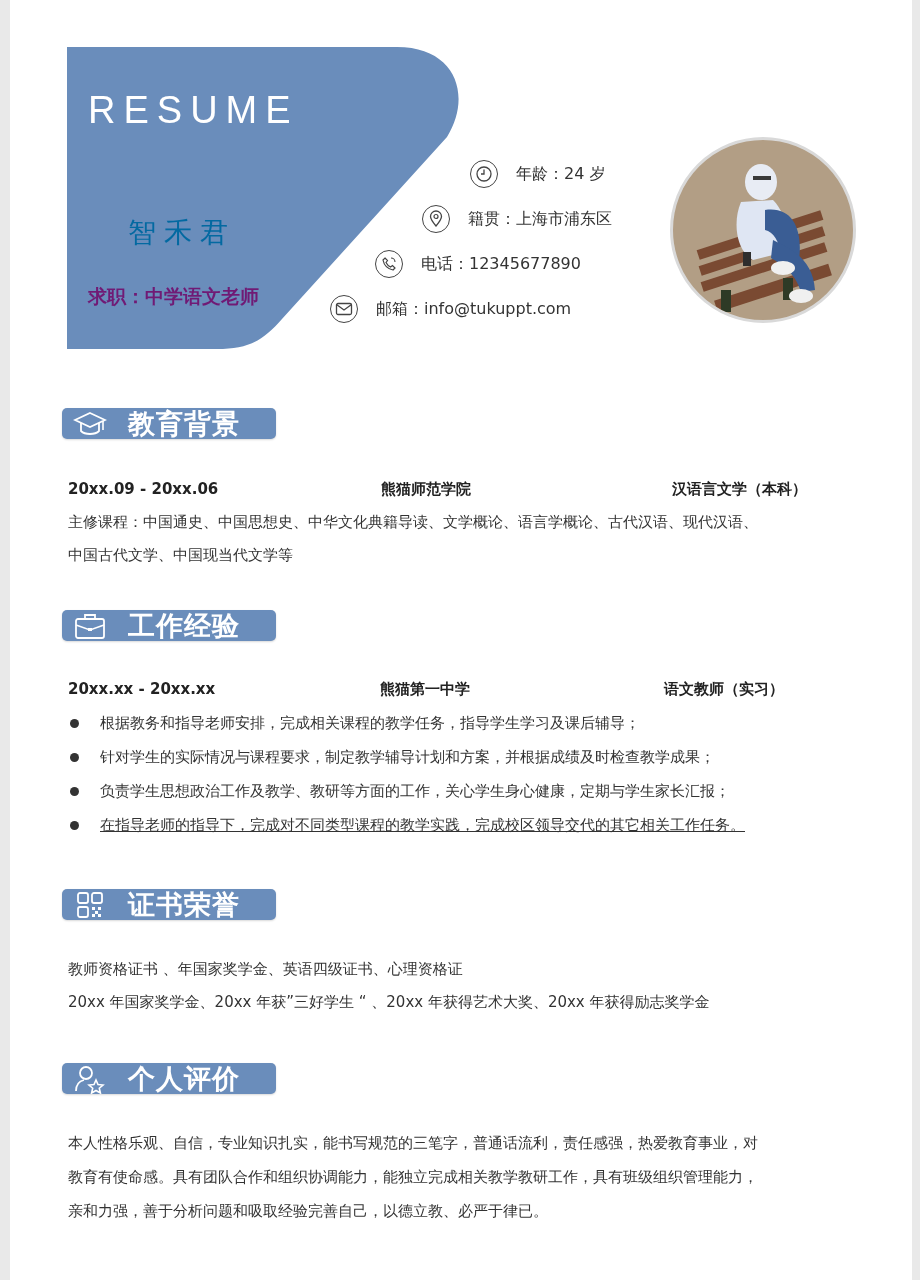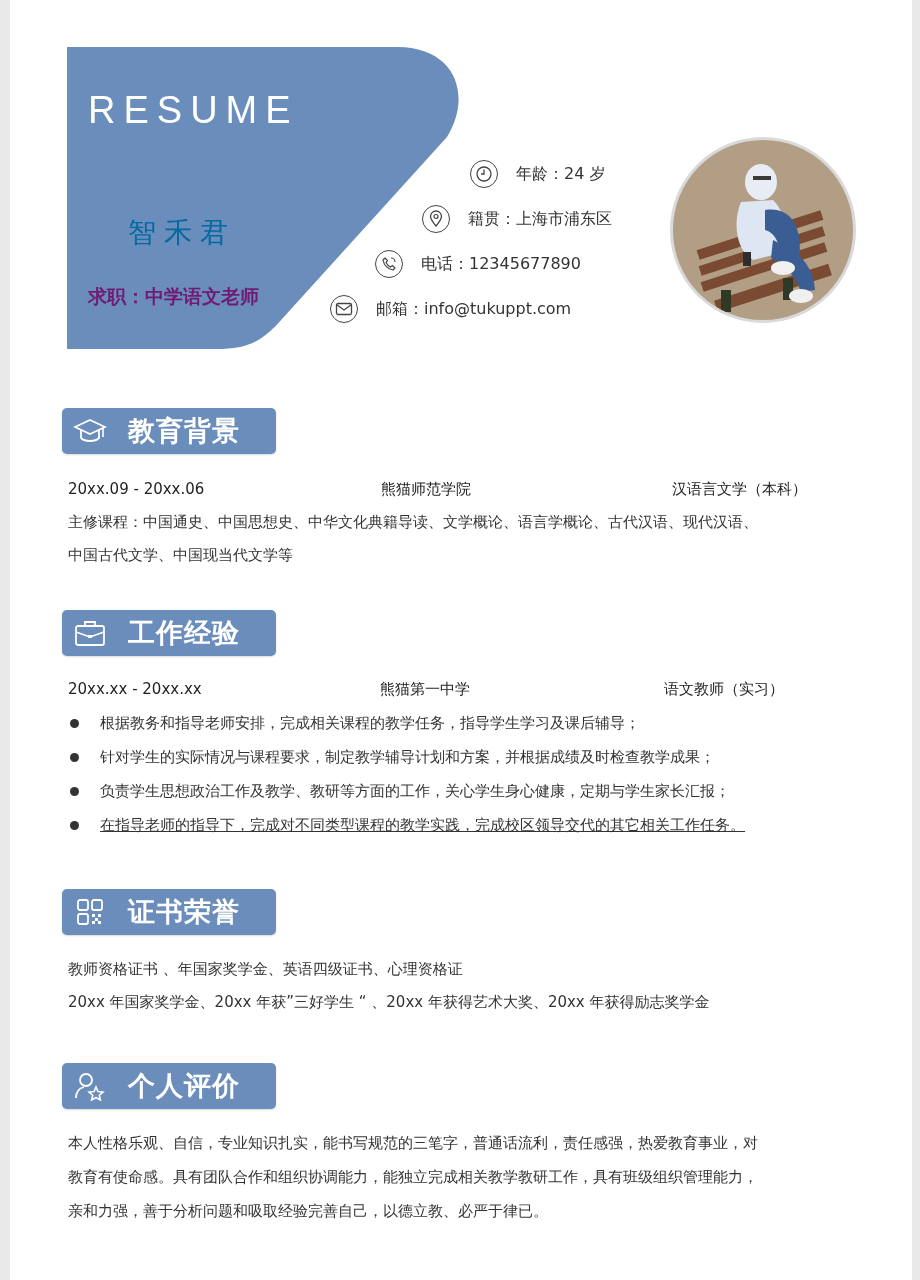--- a/index.html
+++ b/index.html
@@ -40,29 +40,29 @@
     .info-row .txt { font-size: 16px; color: #333; }
 
     .avatar {
       position: absolute; left: 670px; top: 137px; width: 186px; height: 186px;
       border-radius: 50%; border: 3px solid #d9d9d9; box-sizing: border-box;
       background: #b29e85; overflow: hidden;
     }
 
     
     .sec-head {
-      position: absolute; left: 62px; width: 214px; height: 46px;
+      position: absolute; left: 62px; width: 214px; height: 31px;
       background: #6a8dbb; border-radius: 5px;
       display: flex; align-items: center; box-shadow: 0 1px 2px rgba(0,0,0,0.15);
     }
     .sec-head .sic { width: 36px; height: 36px; margin-left: 10px; display: flex; align-items: center; justify-content: center; }
     .sec-head .stitle { color: #fff; font-size: 27px; font-weight: bold; margin-left: 20px; letter-spacing: 1px; }
 
     .line { position: absolute; font-size: 15px; color: #333; white-space: nowrap; line-height: 22px; }
-    .bold { font-weight: normal; color: #222; }
+    .bold { font-weight: bold; color: #222; }
     .bullet {
       position: absolute; width: 9px; height: 9px; border-radius: 50%; background: #333;
     }
   </style>
 </head>
 <body>
 
 <div class="page">
 
   <svg class="hero-shape" viewBox="0 0 400 302">

